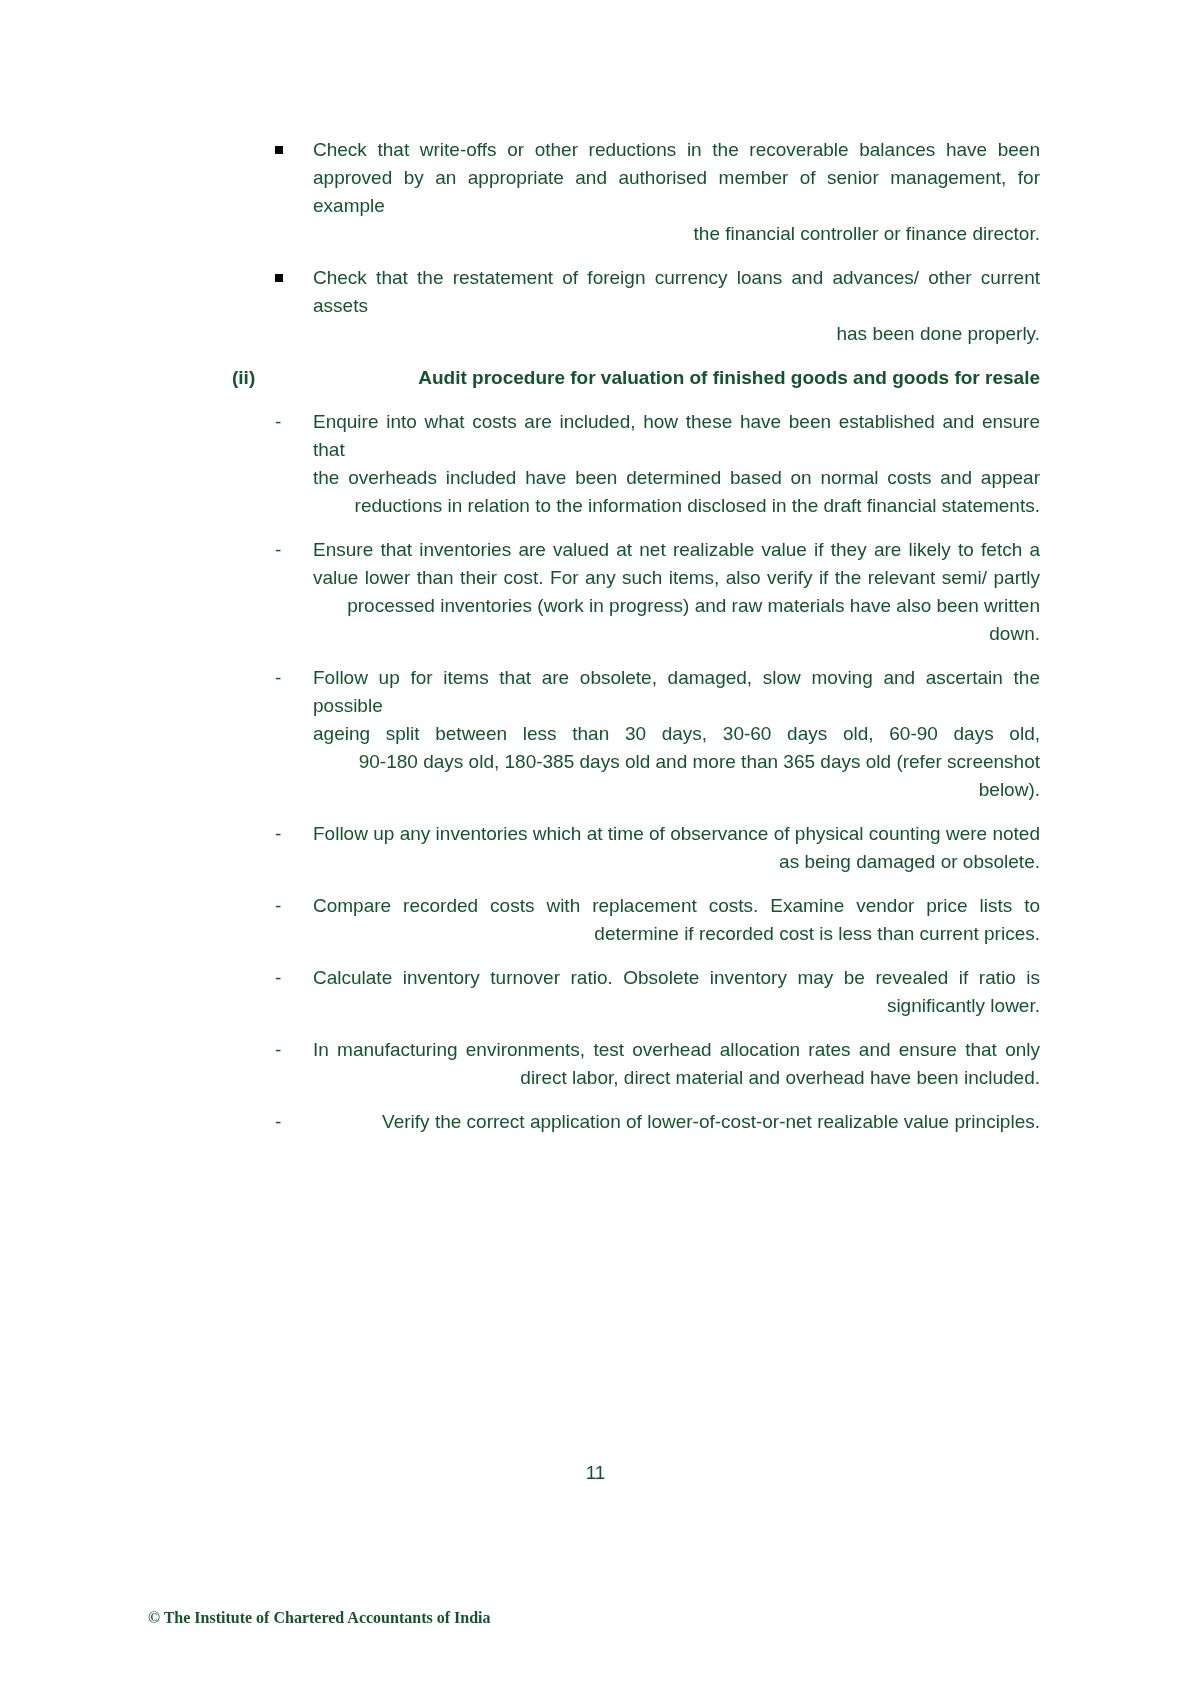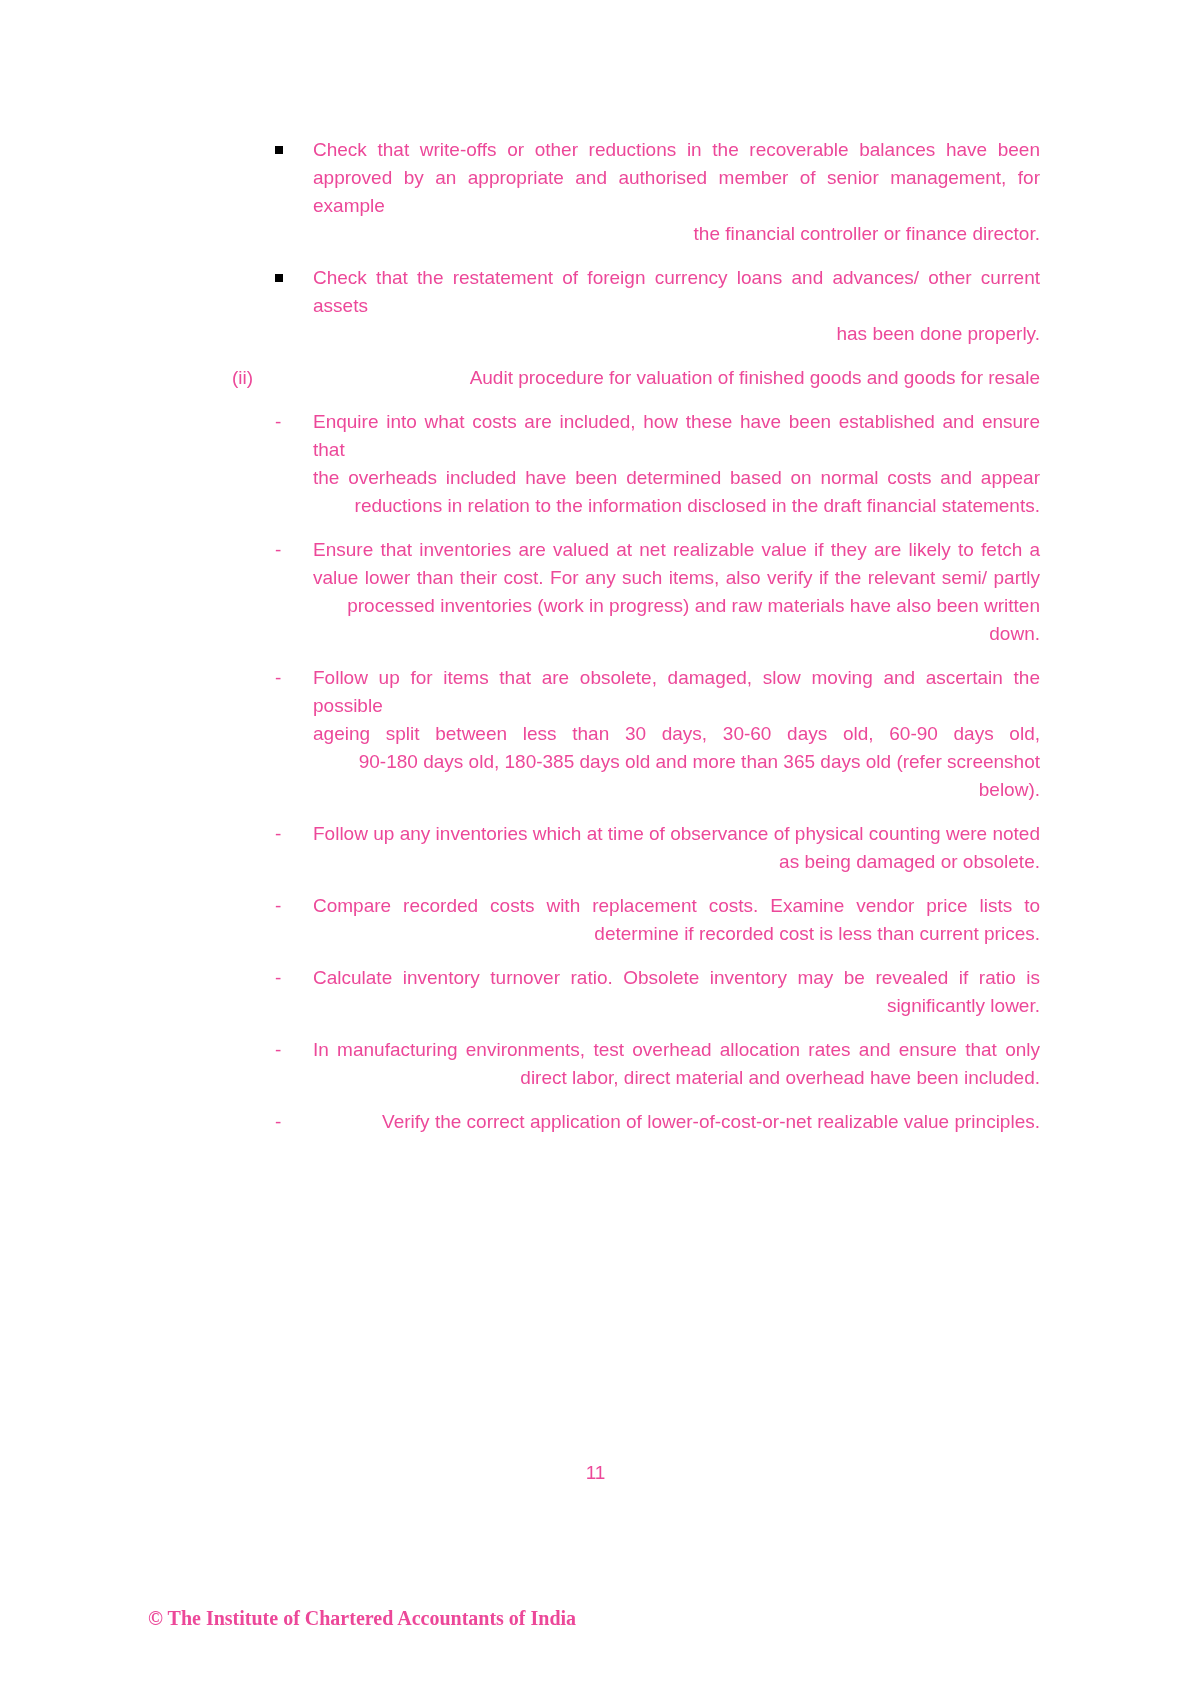--- a/index.html
+++ b/index.html
@@ -1,21 +1,21 @@
 <!DOCTYPE html>
 <html><head>
 <meta charset="utf-8">
 <style>
   html, body { margin: 0; padding: 0; background: #ffffff; }
   .page {
     position: relative;
     width: 1191px;
     height: 1684px;
     background: #ffffff;
-    color: #ec4899;
+    color: #14532d;
     font-family: "Liberation Sans", sans-serif;
     overflow: hidden;
   }
   .doc-body {
     position: absolute;
     top: 136px;
     left: 275px;
     width: 765px;
   }
   .item {
@@ -39,40 +39,40 @@
   }
   .sq {
     display: inline-block;
     width: 8px;
     height: 8px;
     background: #000000;
     margin-top: 10px;
     vertical-align: top;
   }
   .item.heading {
-    font-weight: normal;
+    font-weight: bold;
     margin-left: -43px;
     gap: 8px;
   }
   .page-number {
     position: absolute;
     top: 1461px;
     left: 0;
     width: 100%;
     text-align: center;
     font-size: 19px;
     line-height: 24px;
   }
   .footer {
     position: absolute;
     top: 1605px;
     left: 148px;
     font-family: "Liberation Serif", serif;
     font-weight: bold;
-    font-size: 20px;
+    font-size: 16px;
     line-height: 26px;
   }
 </style>
 </head>
 <body>
 
 <div class="page">
   <div class="doc-body" id="doc-body">
       <div class="item square">
         <span class="marker-col"><span class="sq"></span></span>

